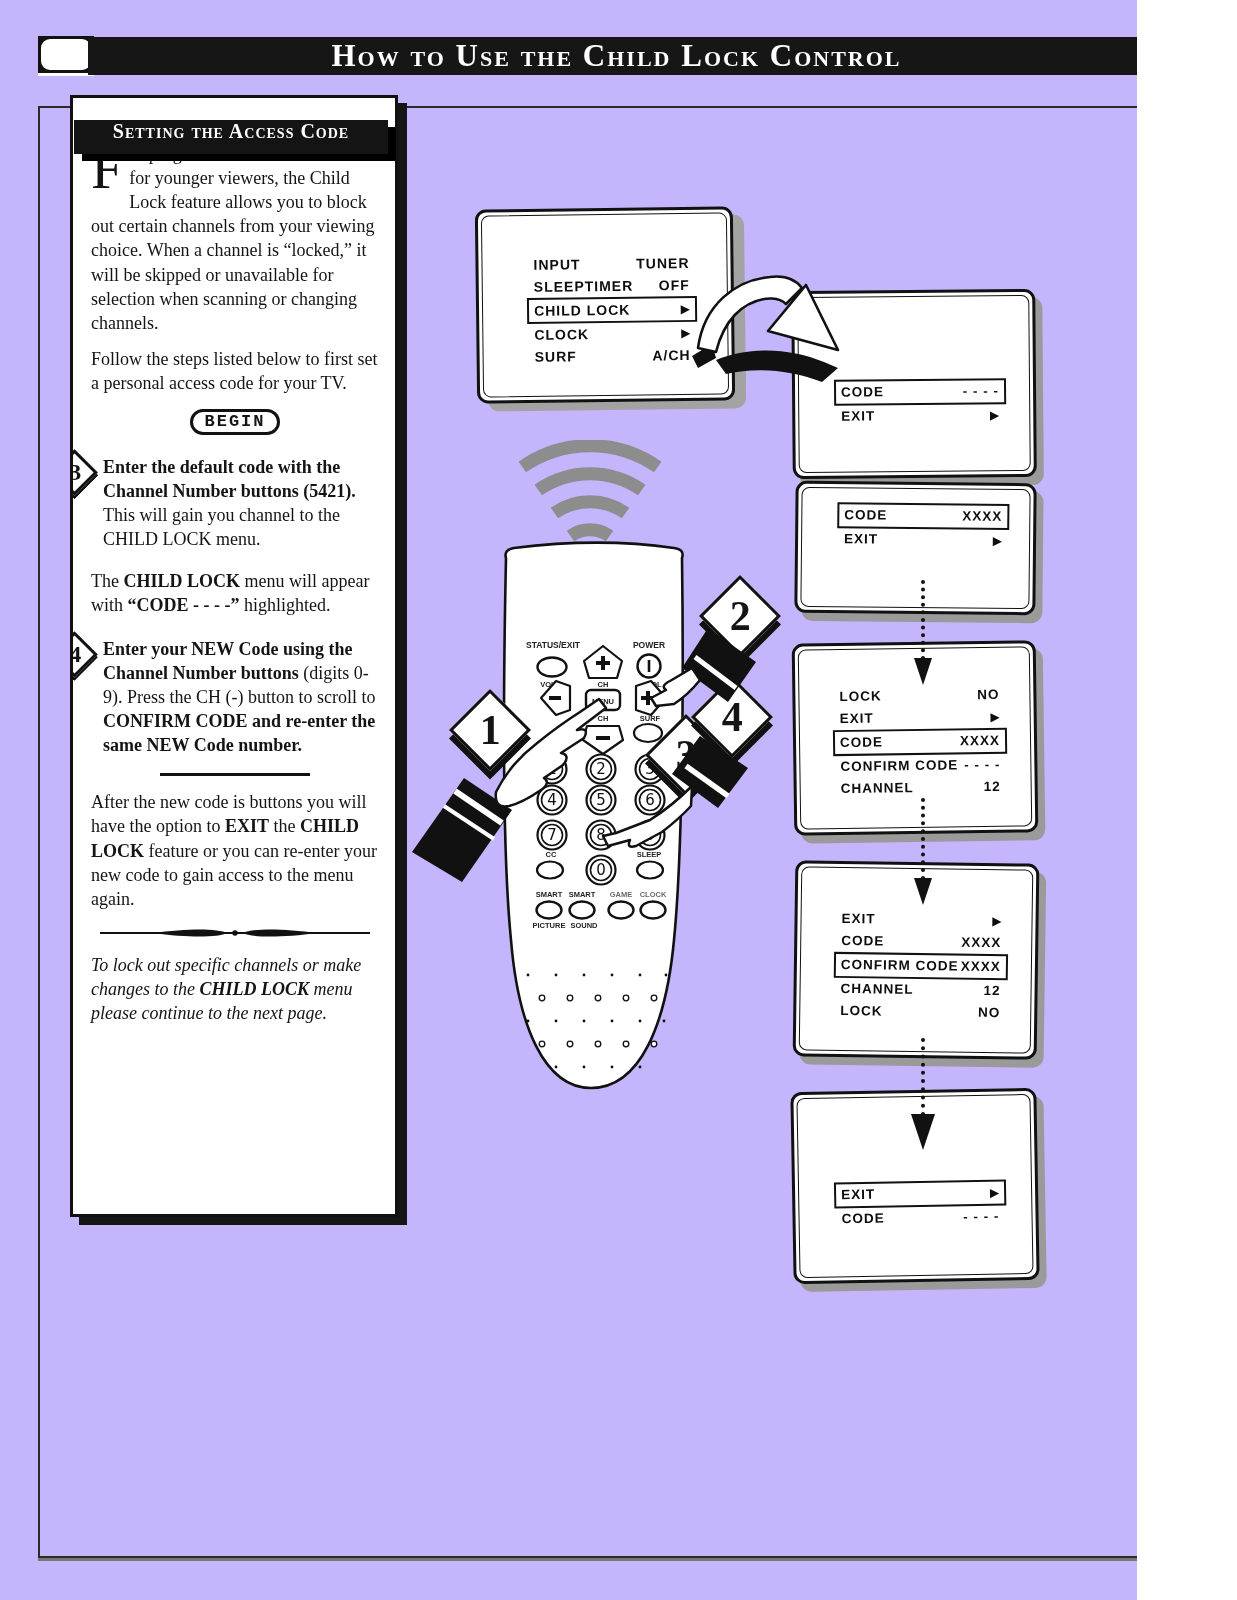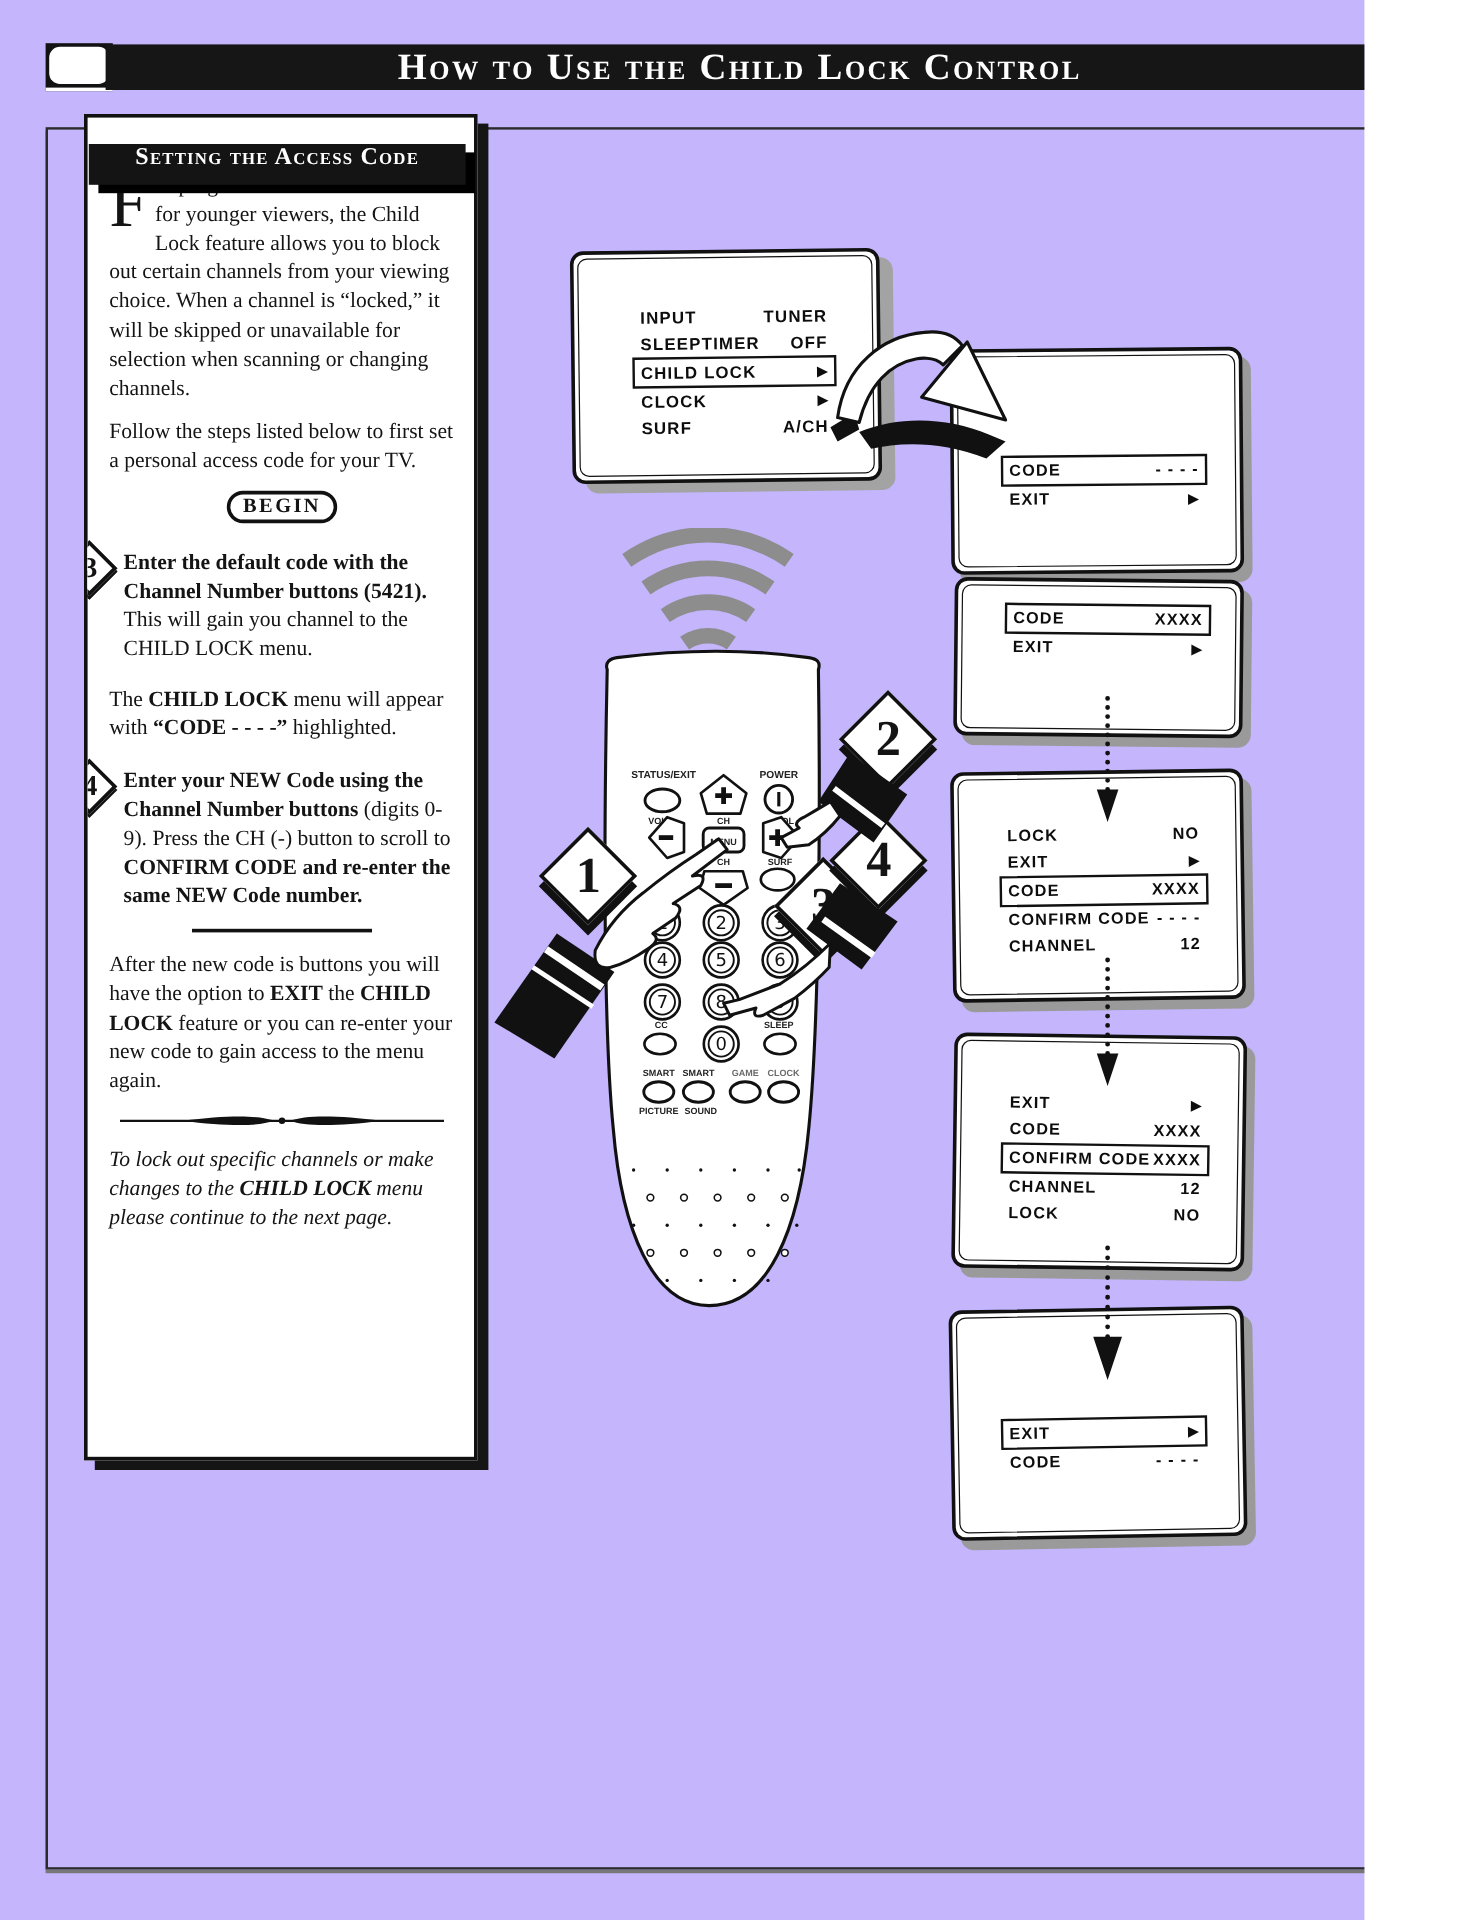--- a/index.html
+++ b/index.html
@@ -23,21 +23,21 @@
   .sidebar{position:absolute;left:70px;top:95px;width:328px;height:1122px;background:#fff;
            border:3px solid #111;box-shadow:9px 8px 0 #151515;box-sizing:border-box;
            padding:44px 16px 0 18px;overflow:hidden;z-index:2;}
   .sidebar-header{position:absolute;left:74px;top:88px;width:314px;height:34px;background:#141414;
                   box-shadow:8px 7px 0 #000;display:flex;align-items:flex-start;justify-content:center;z-index:3;margin-top:32px;}
   .sidebar-header span{color:#fff;font-variant:small-caps;font-weight:bold;font-size:20px;
                        letter-spacing:1px;}
   .sidebar p{margin:0 0 12px 0;font-size:18px;line-height:1.34;text-align:left;}
   .dropcap{float:left;font-size:58px;line-height:46px;padding:4px 6px 0 0;font-weight:normal;}
   .begin-pill{width:fit-content;margin:14px auto 6px auto;border:3px solid #111;border-radius:16px;
-              padding:0 11px 1px 11px;font-family:Liberation Serif, serif;font-weight:bold;
+              padding:0 11px 1px 11px;font-family:Liberation Mono, monospace;font-weight:bold;
               font-size:17px;letter-spacing:2px;}
   .step{position:relative;margin:20px 0 0 0;padding-left:12px;font-size:18px;line-height:1.34;}
   .step-diamond{position:absolute;left:-33px;top:1px;width:27px;height:27px;background:#fff;
                 border:3px solid #111;transform:rotate(45deg);box-shadow:2px 2px 0 #111;
                 display:flex;align-items:center;justify-content:center;z-index:4;}
   .step-diamond span{transform:rotate(-45deg);font-weight:bold;font-size:24px;font-family:"Liberation Serif",serif;}
   .short-rule{width:150px;border:none;border-top:3px solid #111;margin:16px auto 14px auto;}
   .fancy-rule{display:block;margin:14px auto 12px auto;}
   .footer-note{font-style:italic;}
 

